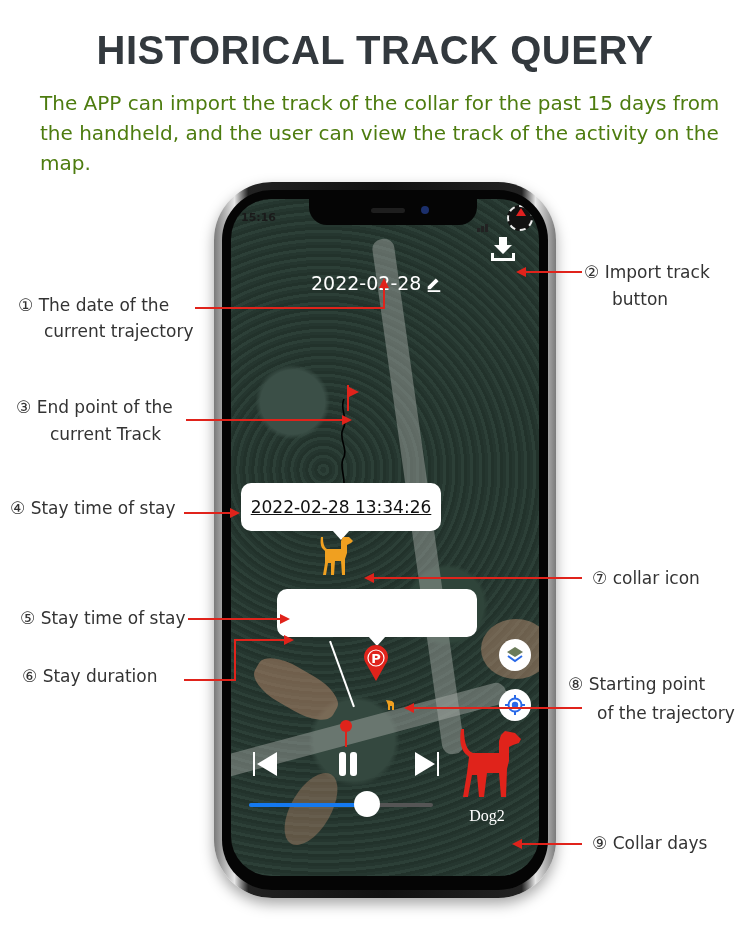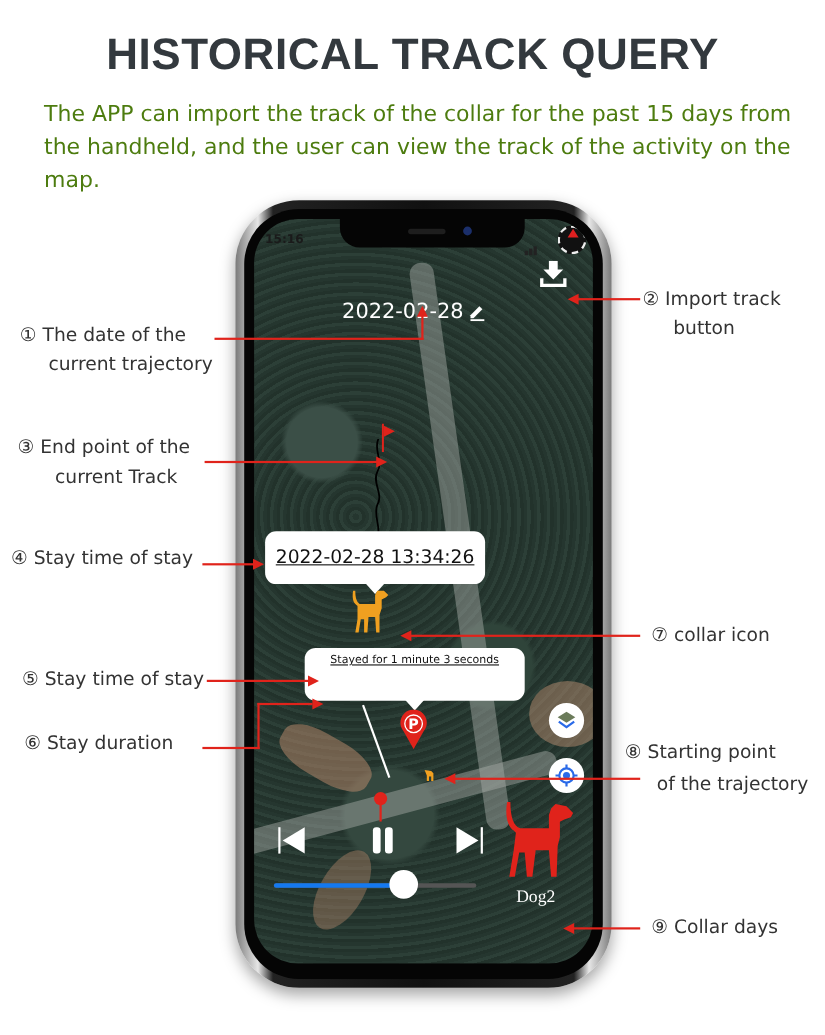--- a/index.html
+++ b/index.html
@@ -131,21 +131,20 @@
       <span>2022-02-28 13:34:26</span>
     </div>
 
     <svg class="collar-icon" width="40" height="46" viewBox="0 0 40 46">
       <path d="M6 4 C5 10,6 14,8 16 L10 18 L10 30 L8 42 L11 42 L13 30 L16 30 L16 42 L19 42 L20 28 L26 28 L27 42 L30 42 L30 26 L32 20 L32 12 L36 10 L38 8 L34 4 L28 4 L26 8 L26 16 L12 16 C9 14,8 10,8 4 Z" fill="#f0a020"></path>
     </svg>
 
     <div class="white-track"></div>
 
     <div class="popup popup2">
-      <div class="s">Stayed for 1 minute 3 seconds</div>
     </div>
 
     <svg class="park-pin" width="26" height="36" viewBox="0 0 26 36">
       <path d="M13 36 L4 20 A12 12 0 1 1 22 20 Z" fill="#e0231b"></path>
       <circle cx="13" cy="13" r="8" fill="none" stroke="#fff" stroke-width="1.2"></circle>
       <text x="13" y="18" font-size="13" font-weight="bold" text-anchor="middle" fill="#fff" font-family="DejaVu Sans, sans-serif">P</text>
     </svg>
 
     <svg class="start-dog" width="10" height="12" viewBox="0 0 10 12">
       <path d="M1 1 L3 6 L3 11 L5 11 L5 7 L7 7 L7 11 L9 11 L9 4 L7 2 Z" fill="#f0a020"></path>

